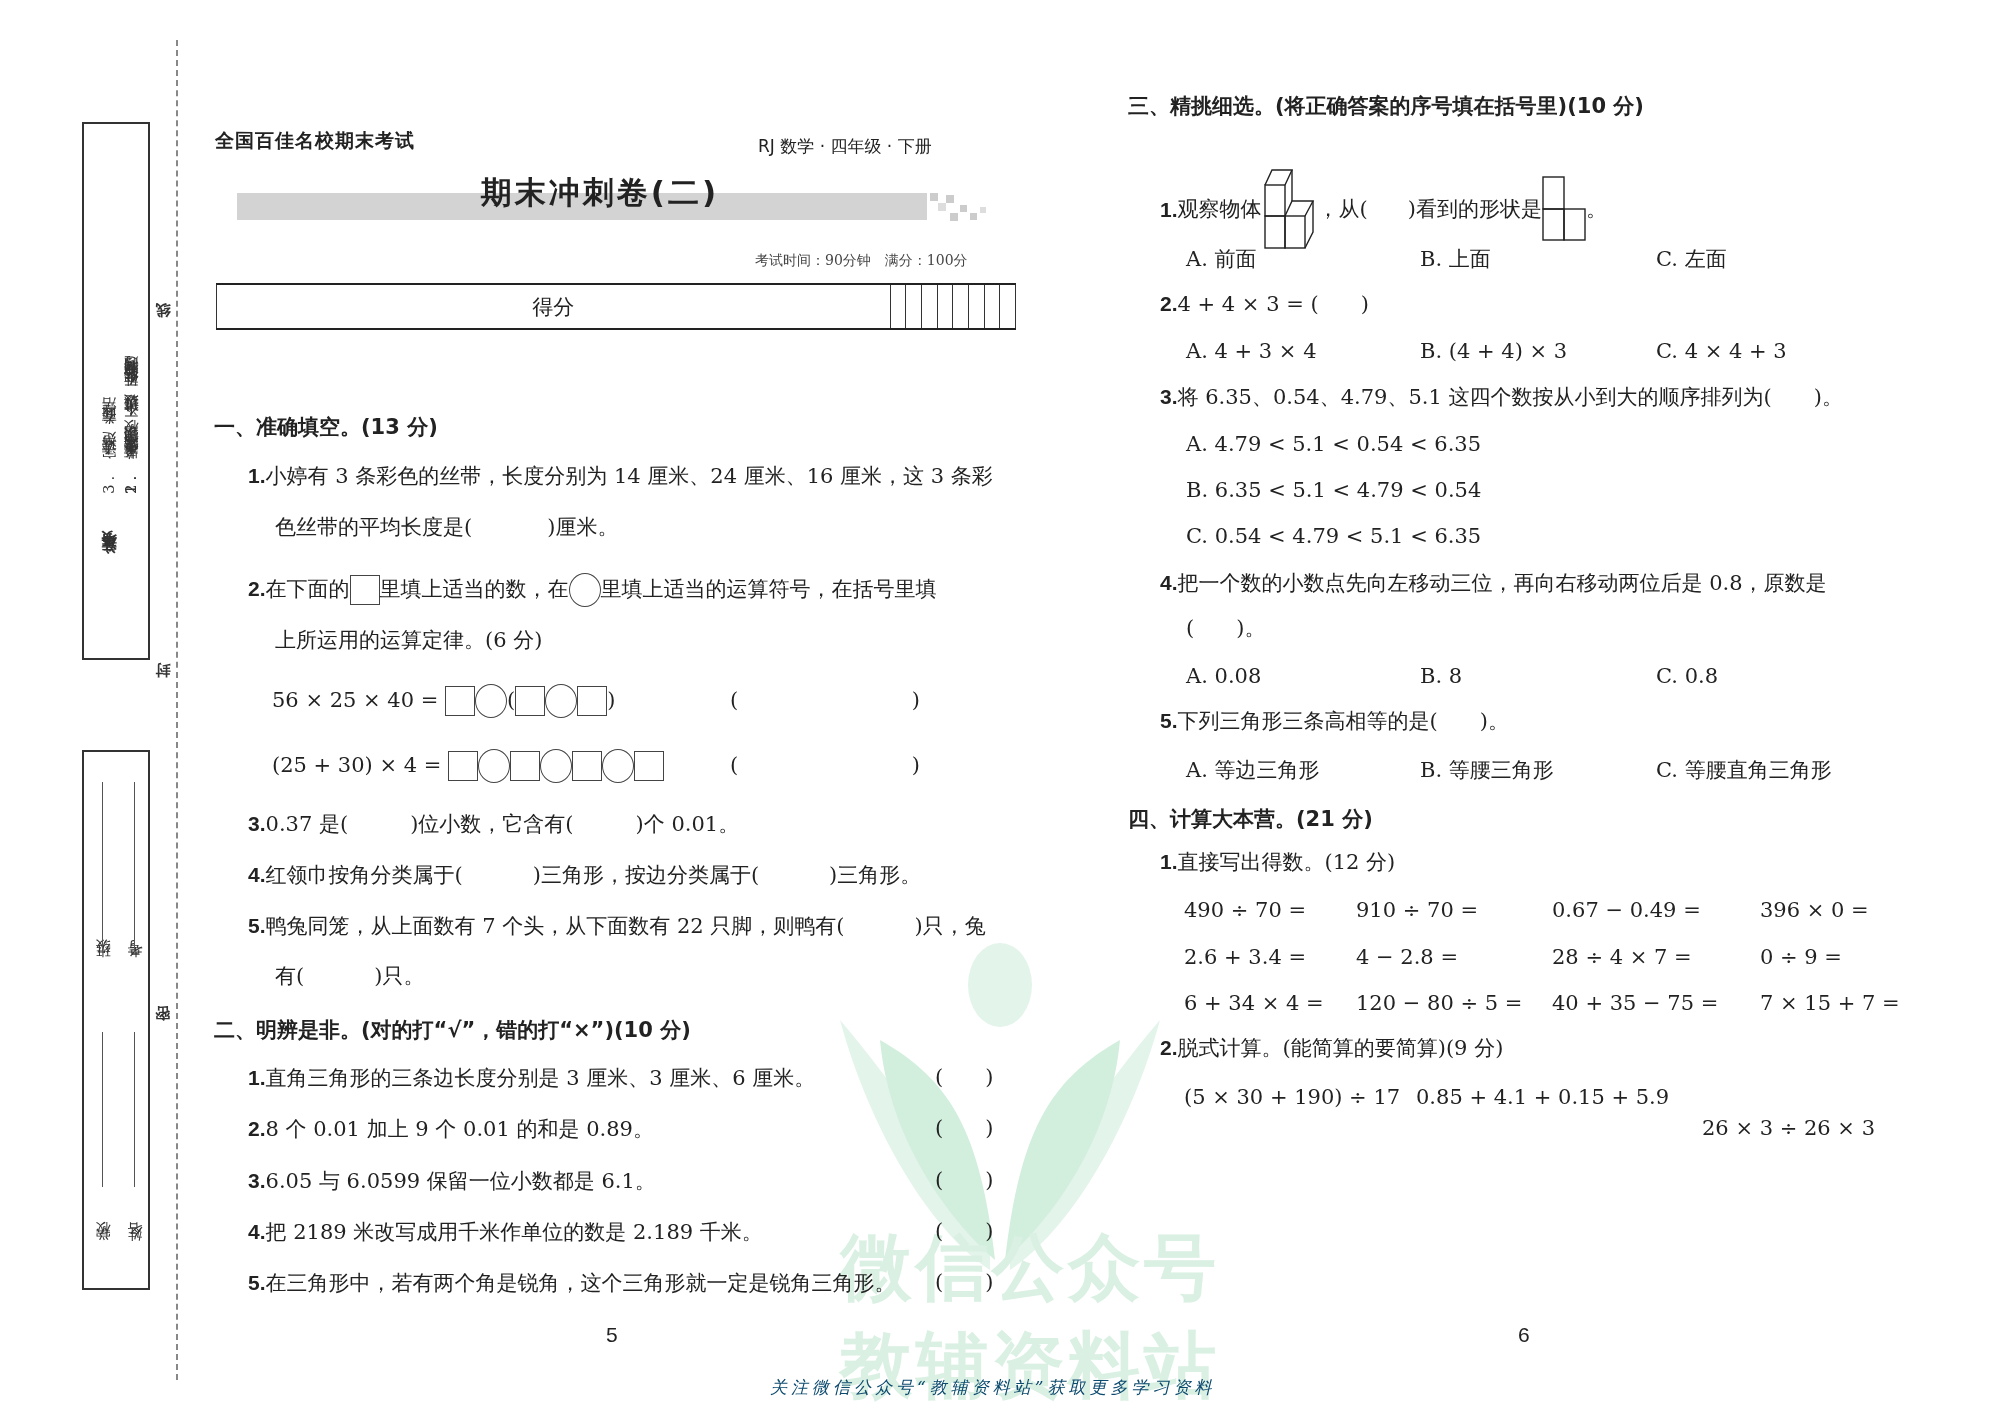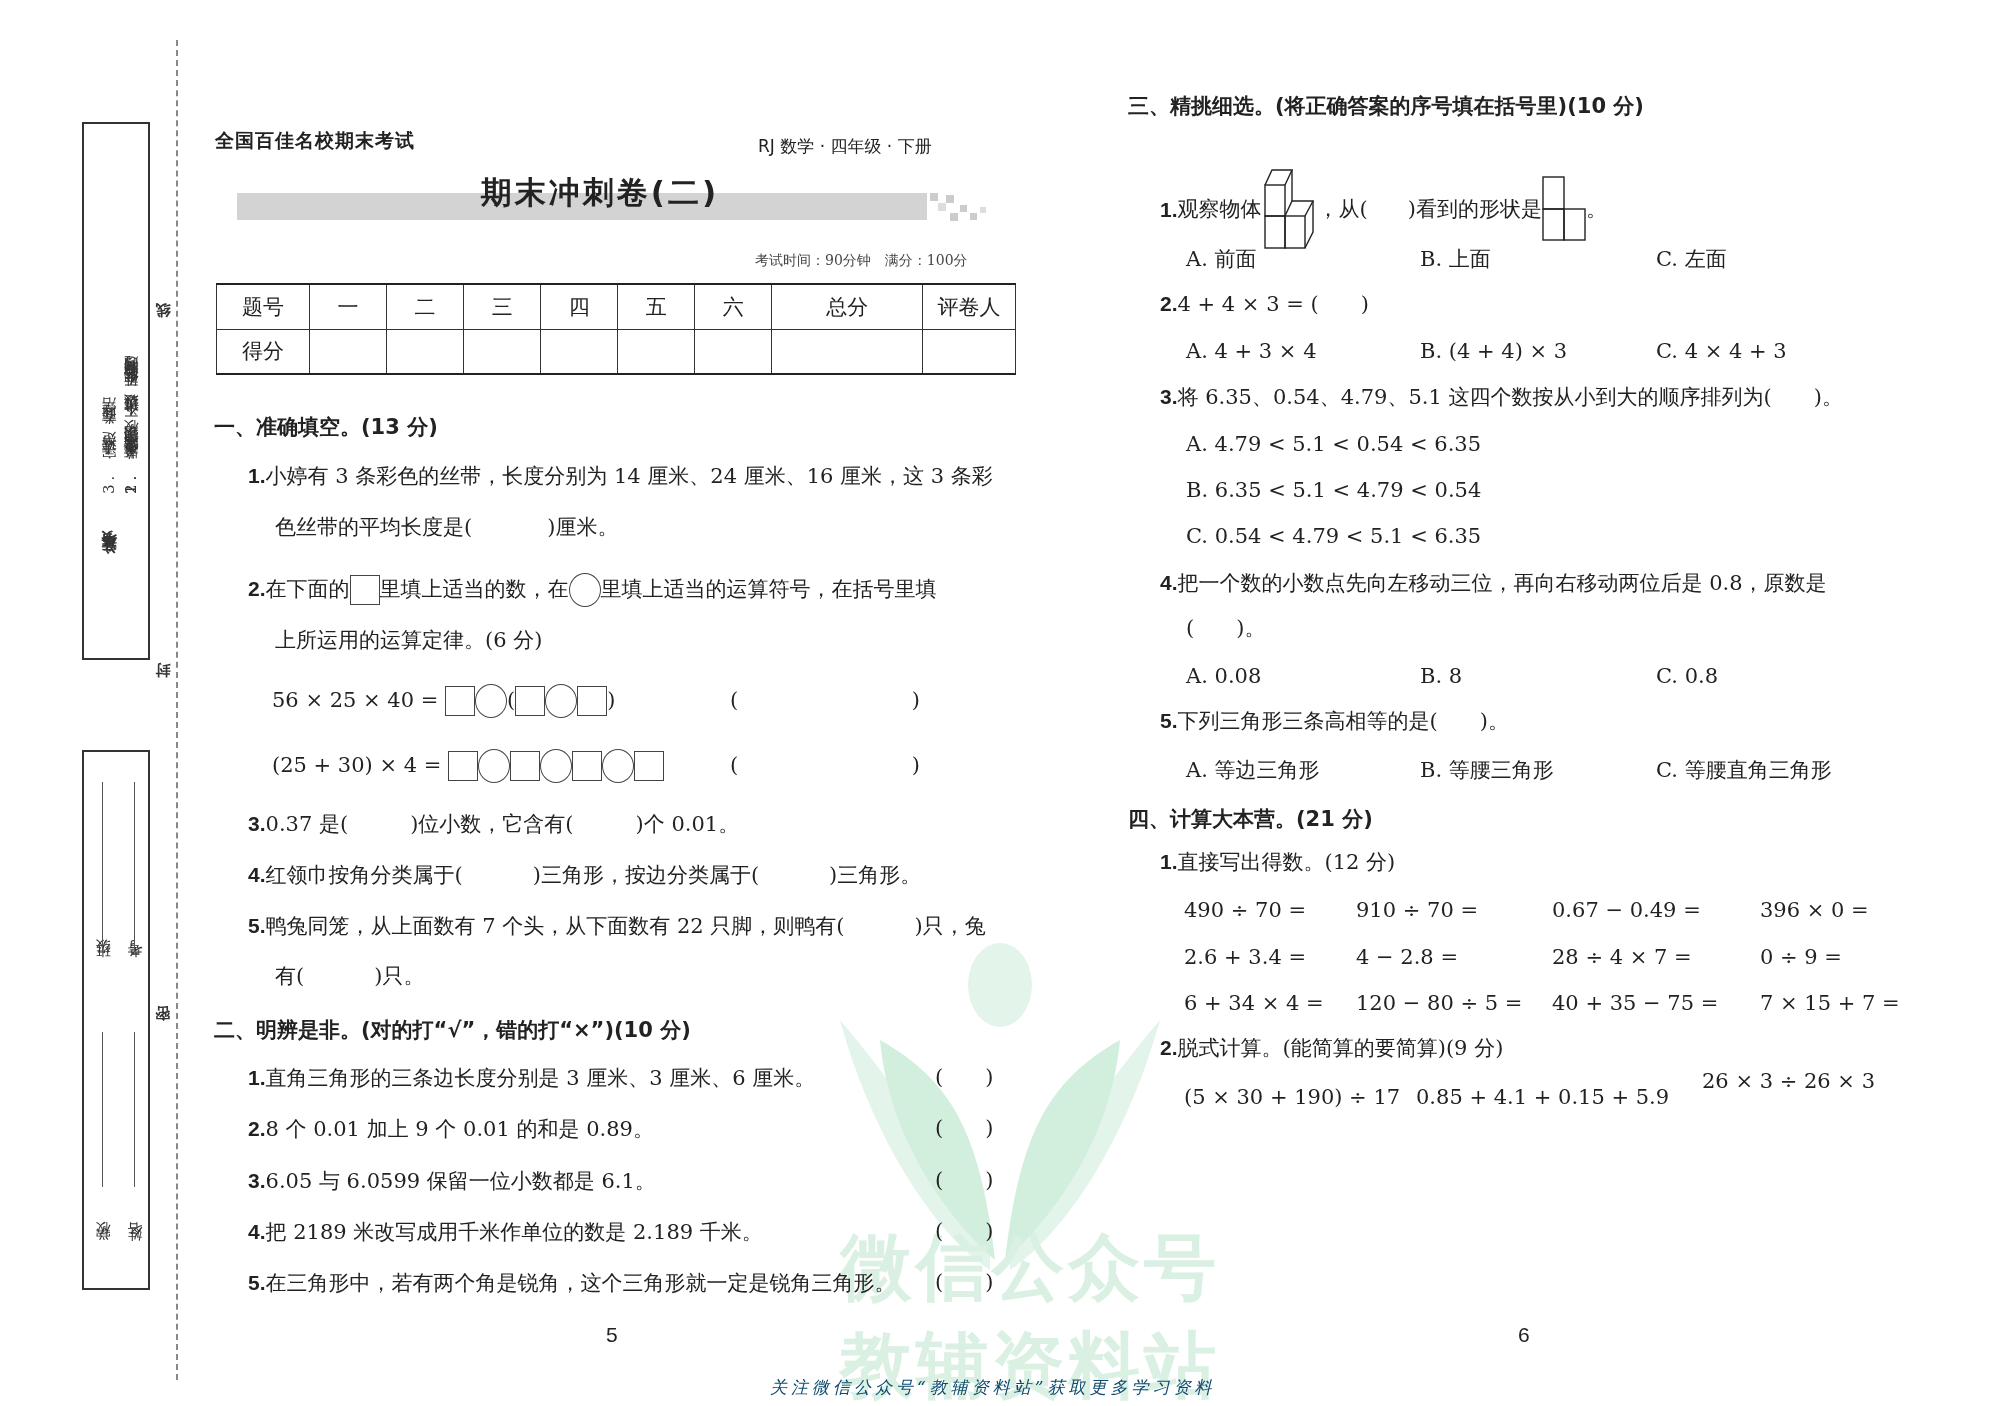--- a/index.html
+++ b/index.html
@@ -84,31 +84,20 @@
       <rect x="30" y="12" width="7" height="7" fill="#ccc"></rect>
   <rect x="20" y="20" width="8" height="8" fill="#ccc"></rect>
       <rect x="40" y="20" width="7" height="7" fill="#ccc"></rect>
   <rect x="50" y="14" width="6" height="6" fill="#ddd"></rect>
 </svg>
 <div class="abs title sans">期末冲刺卷(二)</div>
 <div class="abs meta">考试时间：90分钟　满分：100分</div>
 
 <table class="score sans">
   <tbody>
-        <tr>
-    <td style="width:93px">题号</td>
-    <td>一</td>
-    <td>二</td>
-    <td>三</td>
-    <td>四</td>
-    <td>五</td>
-    <td>六</td>
-    <td>总分</td>
-    <td style="width:93px">评卷人</td>
-  </tr>
   <tr>
     <td>得分</td>
     <td></td>
     <td></td>
     <td></td>
     <td></td>
     <td></td>
     <td></td>
     <td></td>
     <td></td>
@@ -240,18 +229,18 @@
 <div class="opt" style="left:1552px;top:945px">28 ÷ 4 × 7 =</div>
 <div class="opt" style="left:1760px;top:945px">0 ÷ 9 =</div>
 <div class="opt" style="left:1184px;top:991px">6 + 34 × 4 =</div>
 <div class="opt" style="left:1356px;top:991px">120 − 80 ÷ 5 =</div>
 <div class="opt" style="left:1552px;top:991px">40 + 35 − 75 =</div>
 <div class="opt" style="left:1760px;top:991px">7 × 15 + 7 =</div>
 
 <div class="abs q" style="left:1160px;top:1037px"><b>2.</b><span>脱式计算。(能简算的要简算)(9 分)</span></div>
 <div class="opt" style="left:1184px;top:1085px">(5 × 30 + 190) ÷ 17</div>
 <div class="opt" style="left:1416px;top:1085px">0.85 + 4.1 + 0.15 + 5.9</div>
-<div class="opt" style="left:1702px;top:1069px">26 × 3 ÷ 26 × 3</div>
+<div class="opt" style="left:1702px;top:1116px">26 × 3 ÷ 26 × 3</div>
 
 <div class="abs pageno" style="left:1518px;top:1323px">6</div>
 
 <div class="abs footer">关注微信公众号“教辅资料站”获取更多学习资料</div>
 </div>
 
 </body></html>

